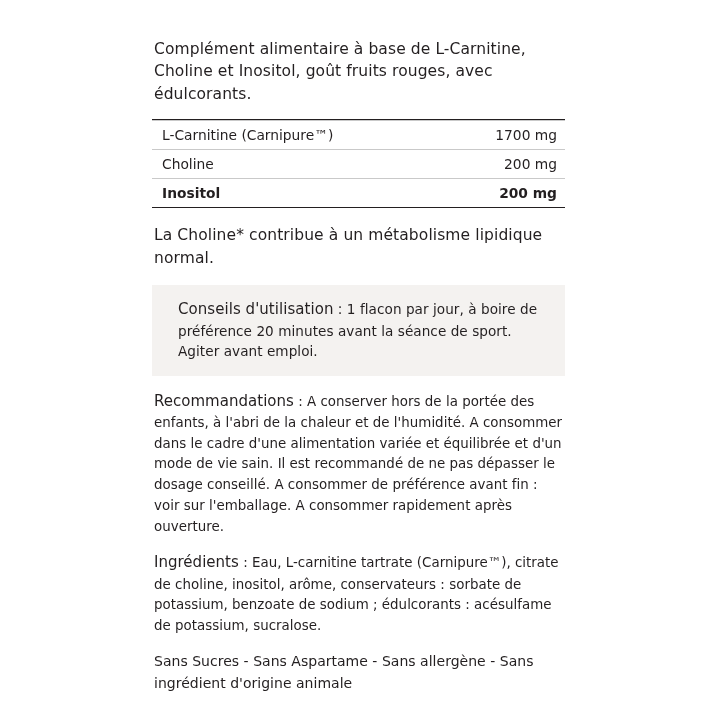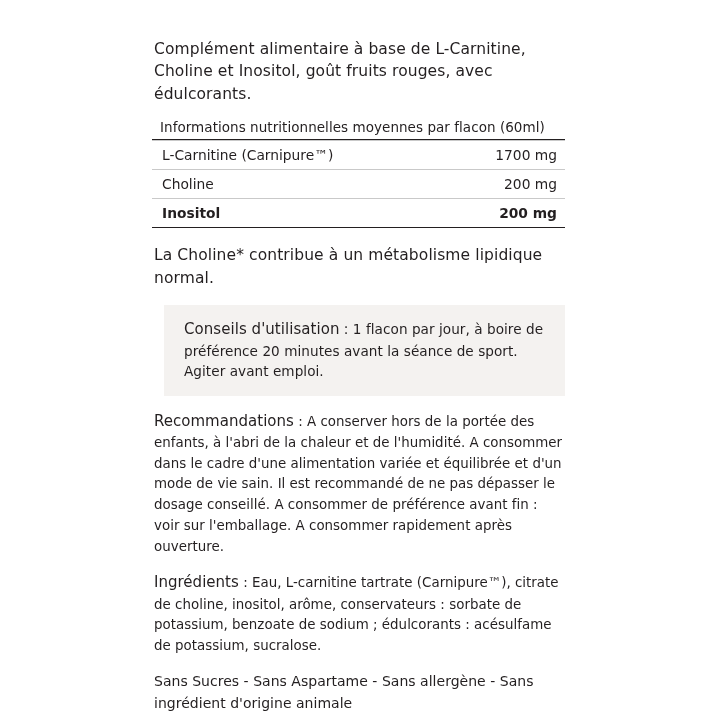--- a/index.html
+++ b/index.html
@@ -65,22 +65,22 @@
     white-space: nowrap;
   }
   .claim {
     font-size: 15.5px;
     line-height: 1.45;
     margin: 16px 0 16px 2px;
     letter-spacing: 0.1px;
   }
   .tips {
     background: #f4f2f0;
-    padding: 13px 16px 14px 20px;
-    margin: 0 0 14px 12px;
+    padding: 13px 16px 14px 26px;
+    margin: 0 0 14px 0;
     font-size: 13.6px;
     line-height: 1.5;
     letter-spacing: 0.05px;
   }
   .tips .lead {
     font-size: 15px;
   }
   .block {
     font-size: 13.4px;
     line-height: 1.55;
@@ -98,21 +98,20 @@
     letter-spacing: 0.02px;
   }
 </style>
 </head>
 <body>
 
 <div class="page">
 
   <p class="intro">Complément alimentaire à base de   L-Carnitine, Choline et Inositol, goût fruits rouges, avec édulcorants.</p>
 
-  <div class="nutri-title">Informations nutritionnelles moyennes par flacon (60ml)</div>
 
   <table class="nutri">
     <tbody>
       <tr class="head-rule">
           <td colspan="2"></td>
         </tr>
       <tr>
         <td class="name">L-Carnitine (Carnipure™)</td>
         <td class="val">1700 mg</td>
       </tr>

